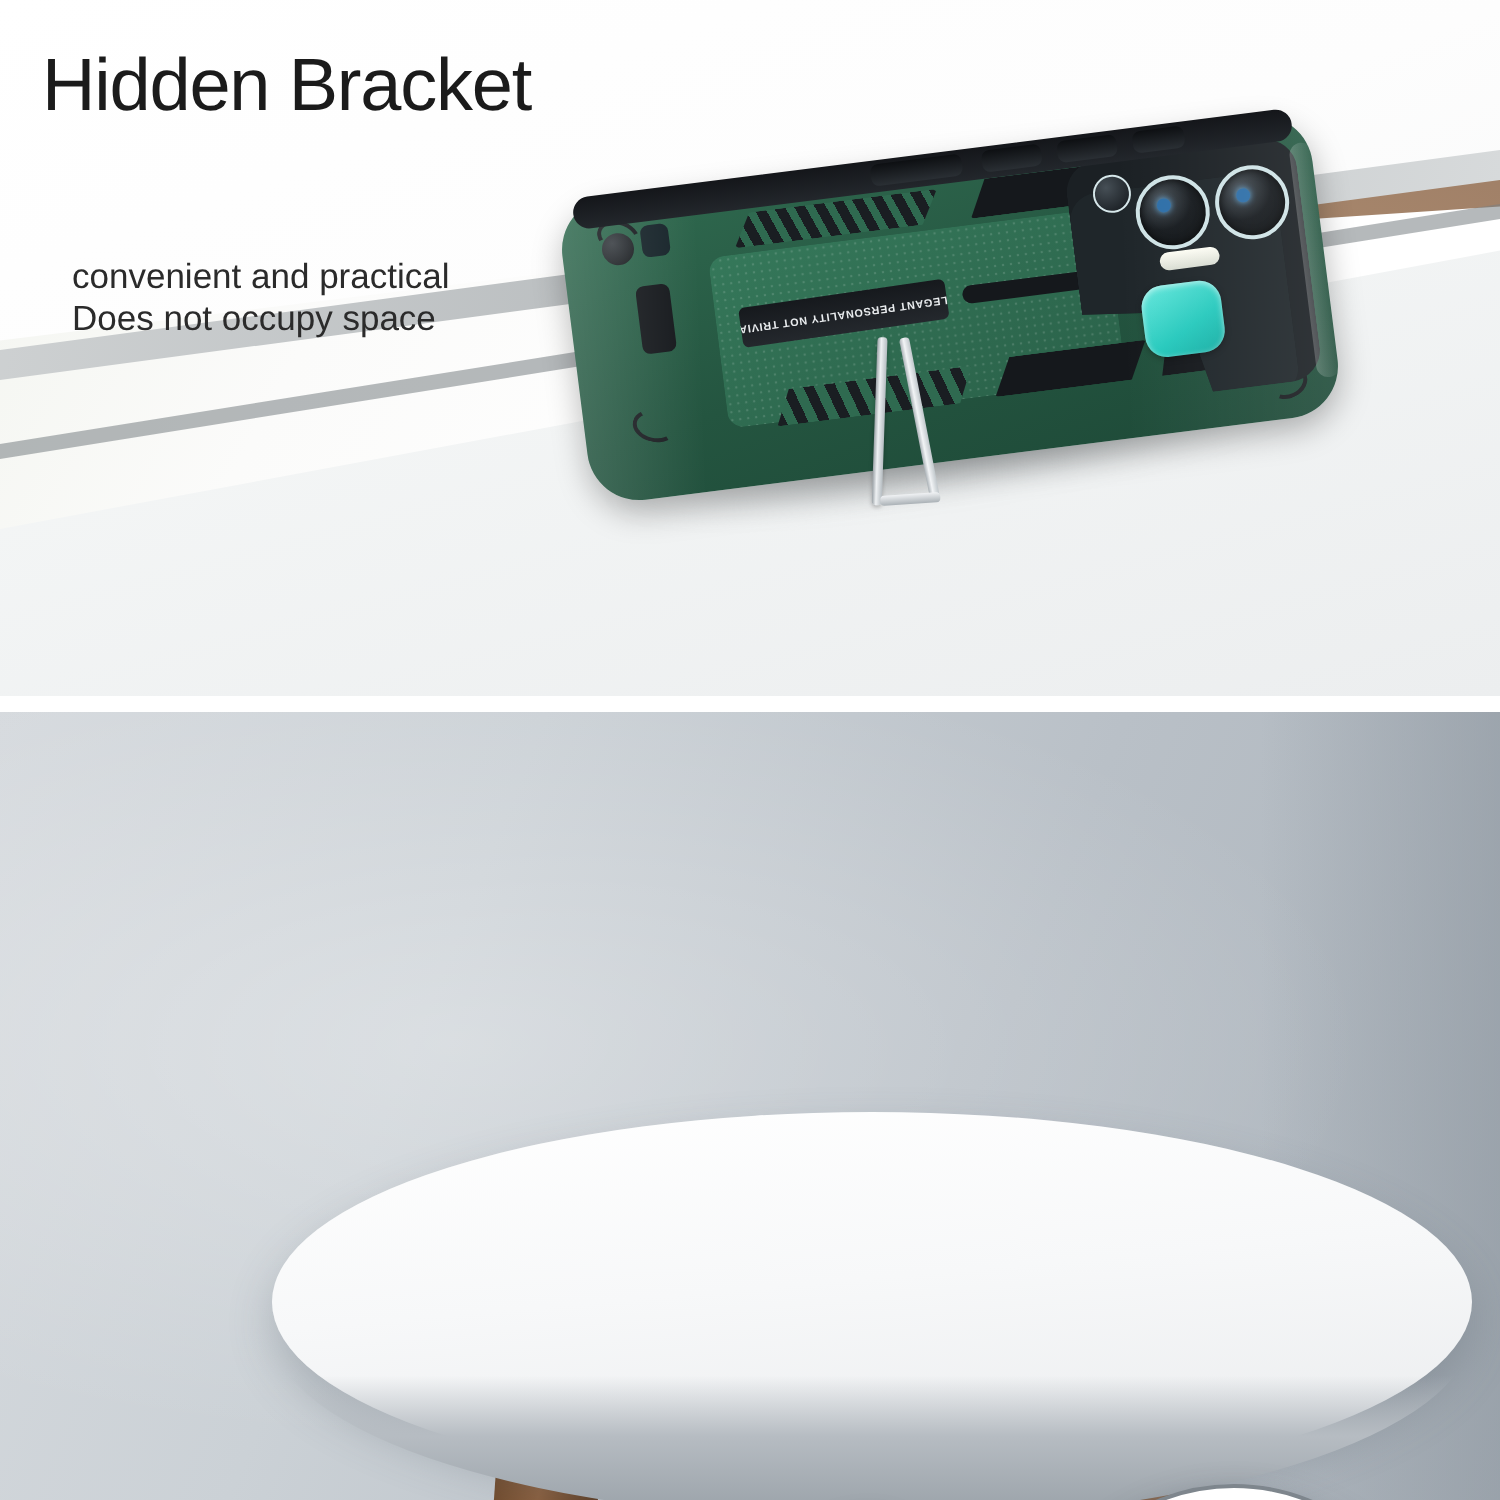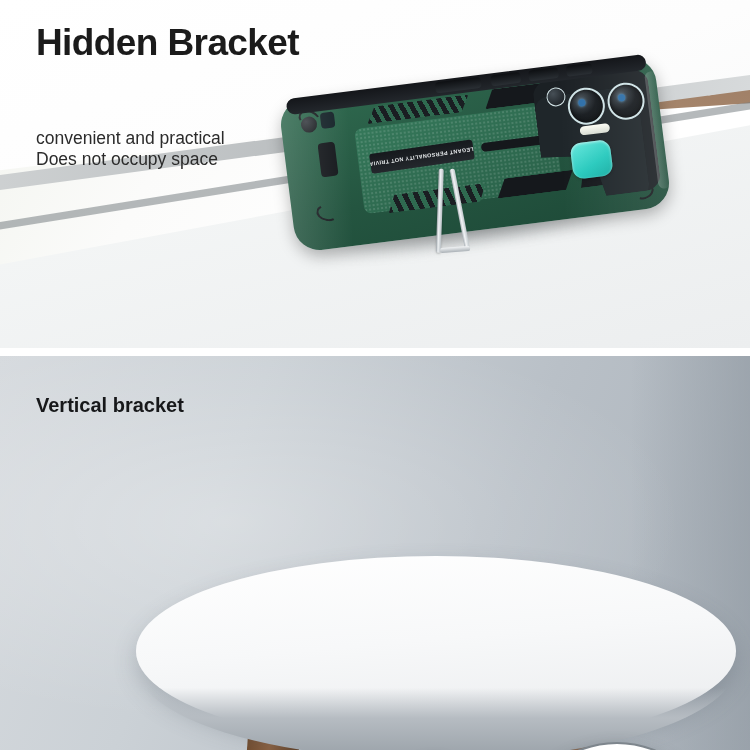--- a/index.html
+++ b/index.html
@@ -142,21 +142,21 @@
     background:radial-gradient(circle at 35% 30%,#464f56,#12161a);border:1.6px solid #d6e7ea;}
   .flash{position:absolute;right:52px;top:62px;width:30px;height:9px;border-radius:5px;
     background:linear-gradient(180deg,#fdfdf4,#d8dcd2);}
   .teal-btn{position:absolute;right:54px;top:78px;width:40px;height:36px;border-radius:11px;
     background:linear-gradient(150deg,#67e8dd,#27c9bd 60%,#16aca2);
     box-shadow:inset 0 1px 3px rgba(255,255,255,.6),0 1px 3px rgba(0,0,0,.3);}
   .case-right-rail{position:absolute;right:-1px;top:16px;width:12px;height:118px;border-radius:8px;
     background:linear-gradient(90deg,rgba(255,255,255,.22),rgba(255,255,255,0));}
 
   
-  .h1{position:absolute;left:36px;top:22px;font-size:37px;line-height:41px;font-weight:700;
+  .h1{position:absolute;left:21px;top:22px;font-size:37px;line-height:41px;font-weight:400;
     color:#1b1b1b;letter-spacing:-.6px;}
   .sub{position:absolute;left:36px;top:128px;font-size:17.5px;line-height:21px;color:#2b2b2b;}
   .cap-h{position:absolute;left:36px;top:300px;font-size:20px;font-weight:700;color:#17181a;}
 
   
   .divider{position:absolute;left:0;top:348px;width:750px;height:8px;background:#fff;z-index:40;}
 
   
   .panel-bot{position:absolute;left:0;top:356px;width:750px;height:394px;overflow:hidden;
     background:linear-gradient(112deg,#d6dade 0%,#cbd1d6 30%,#b9c0c7 62%,#aab2ba 100%);}
@@ -292,21 +292,20 @@
     <div class="table-edge"></div>
 
     <div class="case-v">
       <div class="cv-body">
 
         <div class="cv-sheen"></div>
       </div>
 
     </div>
 
-    <div class="cap-v">Vertical bracket</div>
 
     <div class="mag">
       
       
       
       
       
       
       
       

